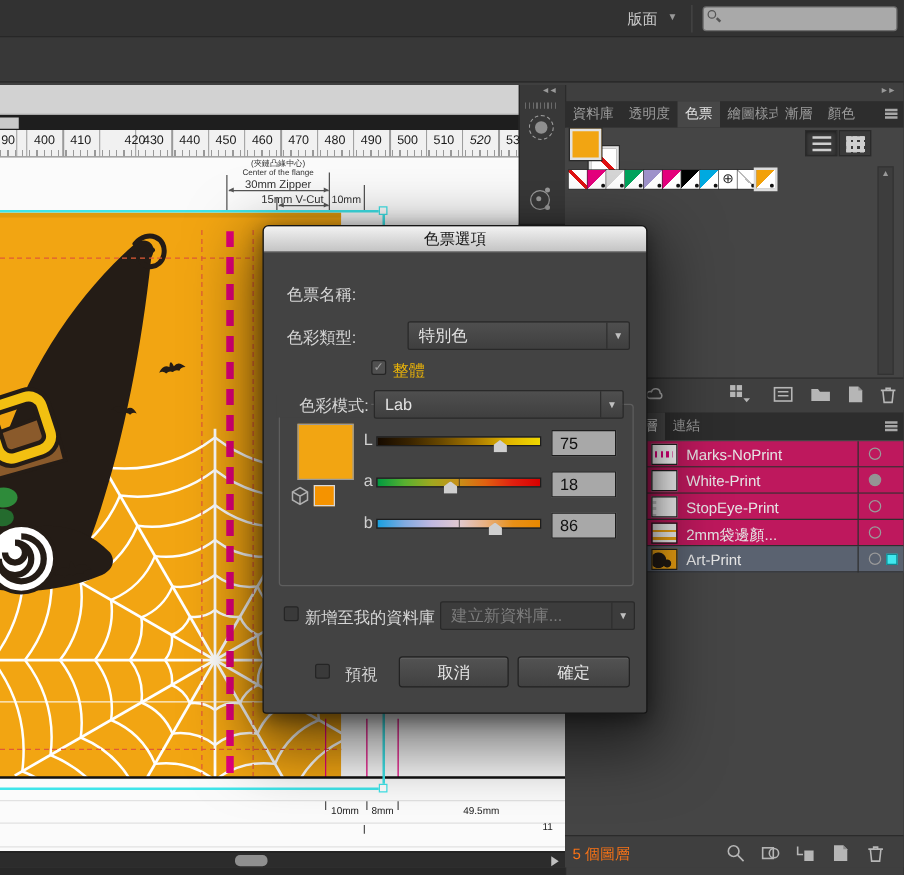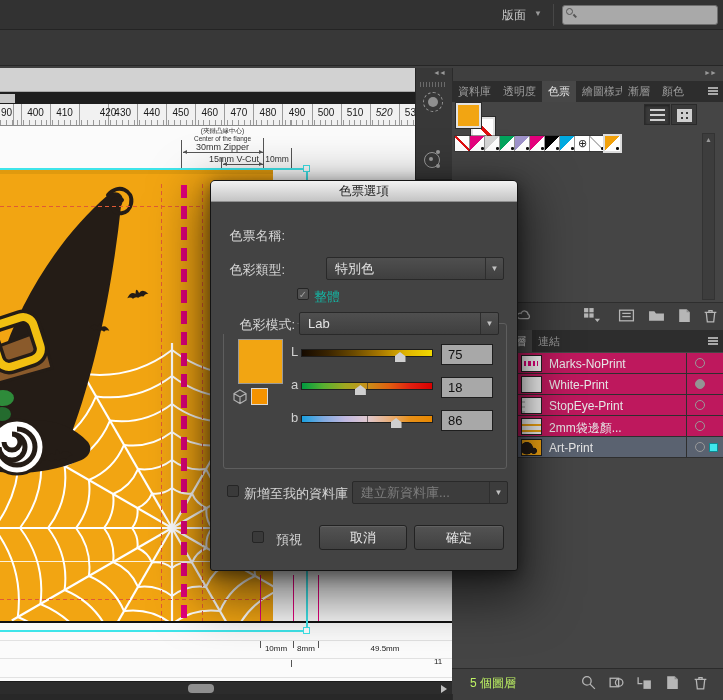--- a/index.html
+++ b/index.html
@@ -133,29 +133,29 @@
   .lname{position:absolute;left:97px;top:4px;font-size:12px;color:#e6e6e6;}
   .lrow .coldiv{position:absolute;left:234px;top:0;width:1px;height:21px;background:#2f2f2f;}
   .ltarget{position:absolute;left:243px;top:5px;width:10px;height:10px;border:1.5px solid #9a9a9a;border-radius:50%;}
   .ltarget.filled{background:#949494;border-color:#949494;}
   .lselsq{position:absolute;left:257px;top:6px;width:9px;height:9px;background:#40e8ee;border:1px solid #0e8a92;}
   .t-marks{background:#fff;background-image:repeating-linear-gradient(90deg,#e5007d 0 2px,transparent 2px 4.5px);background-size:14px 5px;background-position:2px 5px;background-repeat:no-repeat;}
   .t-stopeye{background:#f5f5f5;background-image:repeating-linear-gradient(0deg,#c9c9c9 0 2px,transparent 2px 5px);background-size:3px 100%;background-repeat:no-repeat;}
   .t-2mm{background:linear-gradient(#f5f5f5 0 5px,#f2a512 5px 7px,#f5f5f5 7px 11px,#f2a512 11px 13px,#f5f5f5 13px);}
   .t-art{background:radial-gradient(circle at 25% 55%,#241c16 0 36%,transparent 40%),radial-gradient(circle at 62% 72%,#241c16 0 18%,transparent 22%),#f2a512;}
   #layers-status{left:452px;top:668px;width:271px;height:26px;background:#3f3f3f;border-top:1px solid #2b2b2b;z-index:4;}
-  #layers-count{position:absolute;left:6px;top:6px;font-size:12px;color:#bef264;margin-left:12px;}
+  #layers-count{position:absolute;left:6px;top:6px;font-size:12px;color:#f97316;}
 
   
   #dialog{left:210px;top:180px;width:308px;height:391px;background:#434343;border:1px solid #141414;border-radius:5px 5px 3px 3px;
           box-shadow:0 18px 50px 10px rgba(0,0,0,.55),0 4px 16px rgba(0,0,0,.45);z-index:6;}
   #dialog-title{left:0;top:0;width:100%;height:21px;background:linear-gradient(#f2f2f2,#c4c4c4);border-bottom:1px solid #8f8f8f;
           border-radius:4px 4px 0 0;text-align:center;font-size:12.5px;color:#1a1a1a;line-height:21px;}
   .dlabel{position:absolute;font-size:13px;color:#d6d6d6;text-align:right;}
-  .dlabel.dis{color:#14b8a6;}
+  .dlabel.dis{color:#eab308;}
   #name-input{left:78px;top:42px;width:219px;height:23px;background:#9e9e9e;border:2px solid #e8940c;font-size:13px;color:#101010;padding:2px 0 0 5px;}
   #name-input span{background:#b7cfe4;padding:1px 2px 1px 0;}
   .dselect{position:absolute;height:23px;background:linear-gradient(#4f4f4f,#3f3f3f);border:1px solid #292929;border-radius:2px;color:#e4e4e4;font-size:13px;line-height:21px;padding-left:8px;}
   .dselect .sarr{position:absolute;right:0;top:0;width:18px;height:100%;border-left:1px solid #2e2e2e;color:#c0c0c0;font-size:8px;text-align:center;line-height:21px;}
   .dselect.dis{color:#7d7d7d;background:#3c3c3c;}
   .dcheck{position:absolute;width:12px;height:12px;background:#3a3a3a;border:1px solid #252525;border-radius:2px;color:#9f9f9f;font-size:10px;line-height:11px;text-align:center;}
   .dcheck.checkeddis{background:#505050;}
   #groupbox{left:12px;top:142px;width:284px;height:146px;border:1px solid #5e5e5e;border-radius:3px;}
   #mode-label{left:10px;top:135px;width:76px;background:#434343;text-align:right;padding:0 2px;}
   #big-swatch{left:27px;top:158px;width:45px;height:45px;border:1px solid #9a9a9a;}

